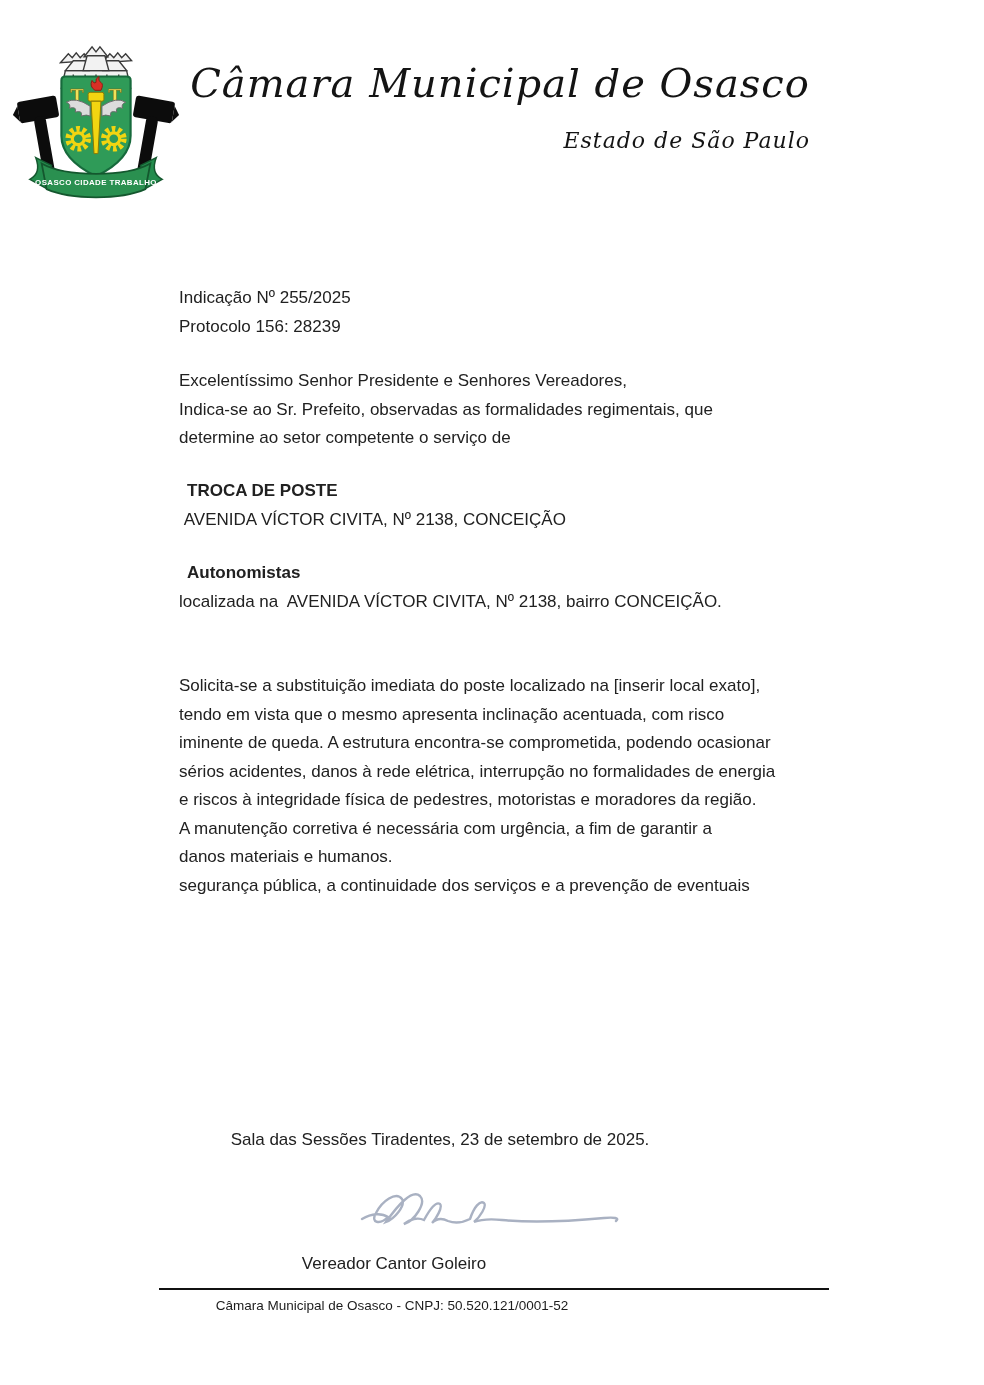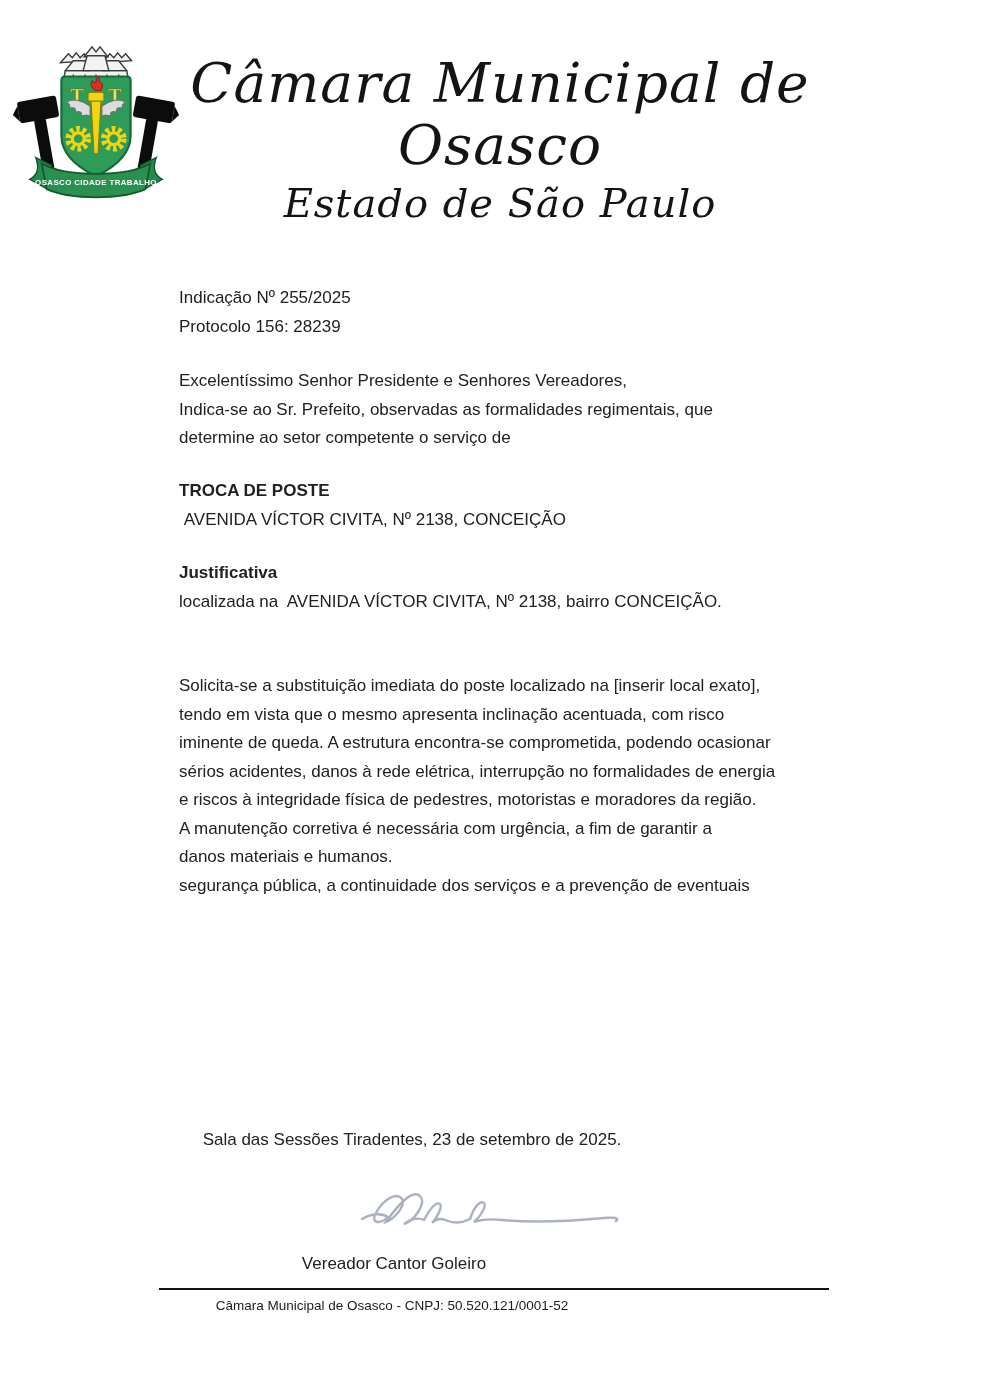--- a/index.html
+++ b/index.html
@@ -15,41 +15,42 @@
 
   
   .crest { left:12px; top:40px; width:168px; height:160px; }
   .header-text {
     left:190px; top:52px; width:620px;
     text-align:center;
     font-family:"DejaVu Serif", serif;
     font-style:italic;
     color:#141414;
   }
-  .org-name { font-size:55px; line-height:62px; letter-spacing:1px; font-weight:500; }
-  .state-name { font-size:40px; line-height:54px; letter-spacing:1px; }
+  .org-name { font-size:40px; line-height:62px; letter-spacing:1px; font-weight:500; }
+  .state-name { font-size:22px; line-height:54px; letter-spacing:1px;text-align:right; }
 
   
   .textblock { left:179px; width:700px; }
   .line {
     font-size:17px;
     line-height:28.5px;
     white-space:pre-wrap;
   }
-  .bold { font-weight:bold; }
+  .bold { font-weight:bold;margin-left:8px; }
 
   .ref-block        { top:284px; }
   .salutation-block { top:367px; }
   .subject-block    { top:477px; }
   .just-block       { top:559px; }
   .request-block    { top:672px; }
 
   .dateline {
     top:1126px; left:0; width:824px;
     text-align:center;
+    padding-left:28px;
   }
   .signature-wrap { top:1175px; left:352px; width:290px; height:72px; }
   .signer {
     top:1250px; left:0; width:788px;
     text-align:center;
   }
 
   
   .footer-rule { top:1288px; left:159px; width:670px; height:2px; background:#111; }
   .footer-text {
@@ -142,21 +143,21 @@
   <div class="line">Indica-se ao Sr. Prefeito, observadas as formalidades regimentais, que</div>
   <div class="line">determine ao setor competente o serviço de</div>
 </div>
 
 <div class="abs textblock subject-block">
   <div class="line bold">TROCA DE POSTE</div>
   <div class="line"> AVENIDA VÍCTOR CIVITA, Nº 2138, CONCEIÇÃO</div>
 </div>
 
 <div class="abs textblock just-block">
-  <div class="line bold">Justificativa</div>
+  <div class="line bold">Autonomistas</div>
   <div class="line">localizada na  AVENIDA VÍCTOR CIVITA, Nº 2138, bairro CONCEIÇÃO.</div>
 </div>
 
 <div class="abs textblock request-block">
   <div class="line">Solicita-se a substituição imediata do poste localizado na [inserir local exato],</div>
   <div class="line">tendo em vista que o mesmo apresenta inclinação acentuada, com risco</div>
   <div class="line">iminente de queda. A estrutura encontra-se comprometida, podendo ocasionar</div>
   <div class="line">sérios acidentes, danos à rede elétrica, interrupção no formalidades de energia</div>
   <div class="line">e riscos à integridade física de pedestres, motoristas e moradores da região.</div>
   <div class="line">A manutenção corretiva é necessária com urgência, a fim de garantir a</div>

